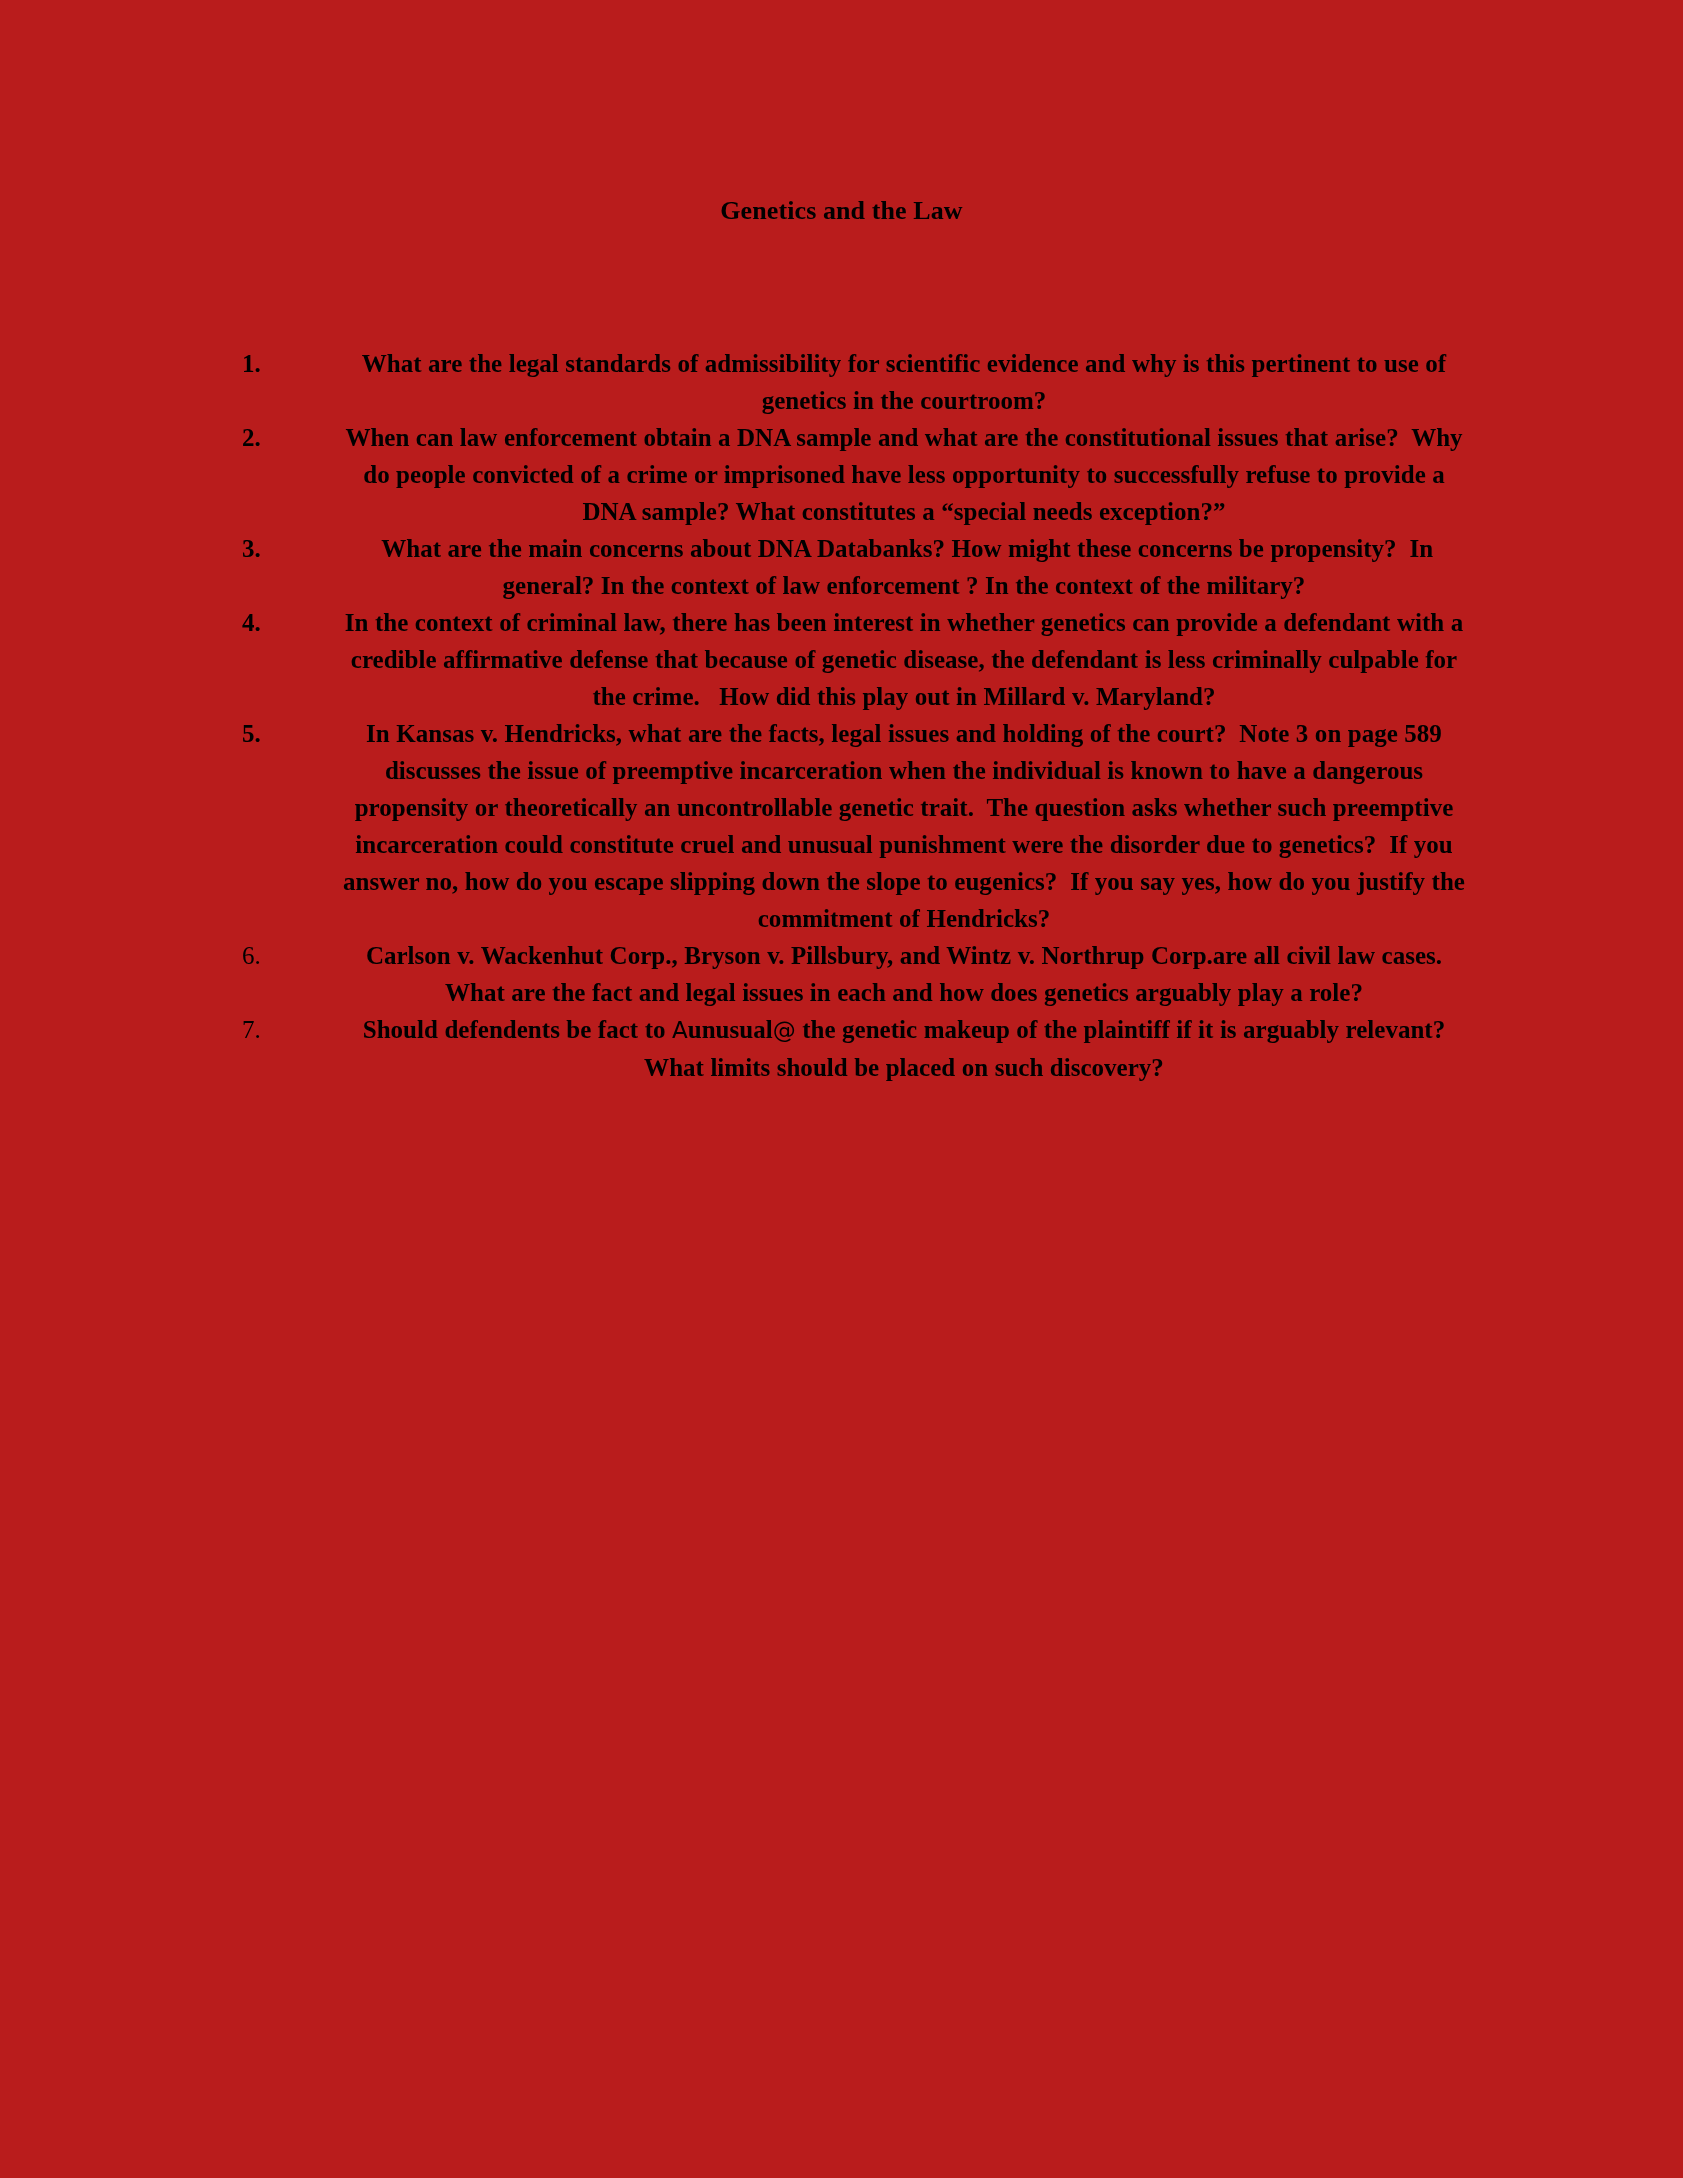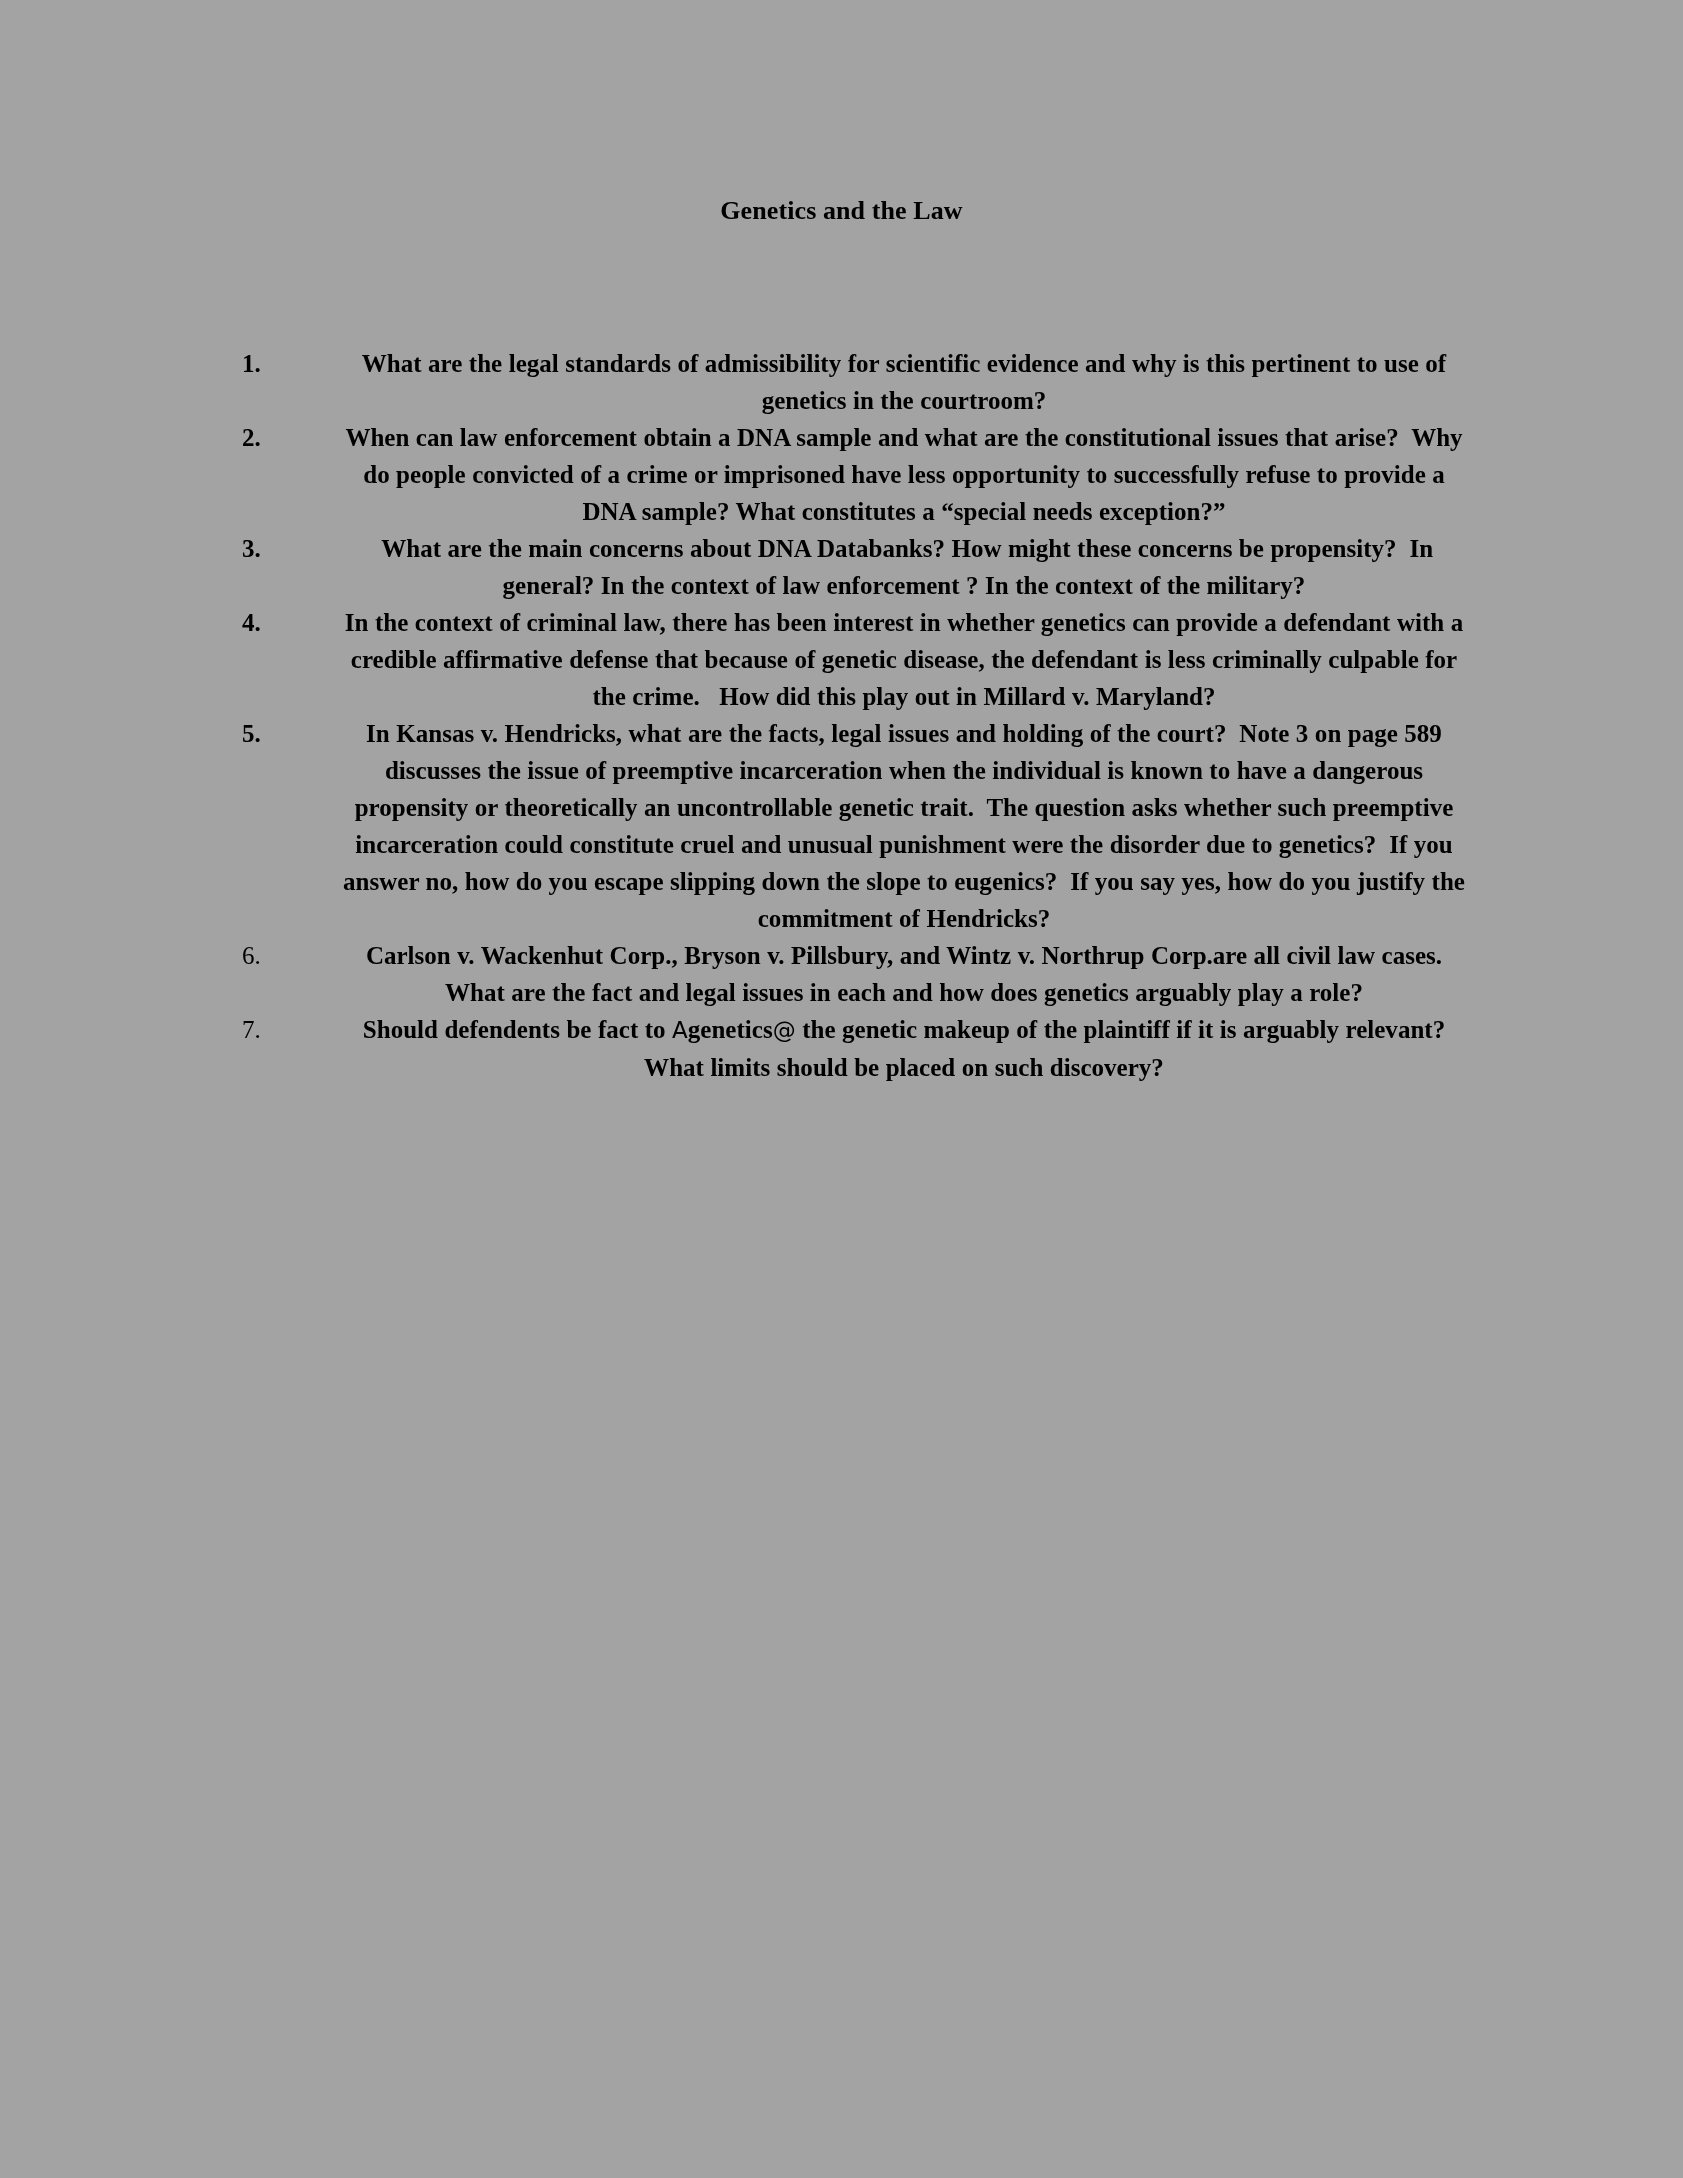--- a/index.html
+++ b/index.html
@@ -11,21 +11,21 @@
     width: 1683px;
     height: 2178px;
     font-family: "Liberation Serif", "DejaVu Serif", serif;
     color: #000000;
     overflow: hidden;
   }
   .page {
     position: relative;
     width: 1683px;
     height: 2178px;
-    background: #a3a3a3;
+    background: #b91c1c;
     box-sizing: border-box;
   }
   
   .title-block {
     position: absolute;
     left: 0;
     top: 194px;
     width: 1683px;
     text-align: center;
   }
@@ -115,18 +115,18 @@
       <div class="qtext">In Kansas v. Hendricks, what are the facts, legal issues and holding of the court?  Note 3 on page 589 discusses the issue of preemptive incarceration when the individual is known to have a dangerous propensity or theoretically an uncontrollable genetic trait.  The question asks whether such preemptive incarceration could constitute cruel and unusual punishment were the disorder due to genetics?  If you answer no, how do you escape slipping down the slope to eugenics?  If you say yes, how do you justify the commitment of Hendricks?</div>
     </div>
 
     <div class="qrow">
       <div class="qnum light">6.</div>
       <div class="qtext">Carlson v. Wackenhut Corp., Bryson v. Pillsbury, and Wintz v. Northrup Corp.are all civil law cases. What are the fact and legal issues in each and how does genetics arguably play a role?</div>
     </div>
 
     <div class="qrow">
       <div class="qnum light">7.</div>
-      <div class="qtext"><span>Should defendents be fact to </span><span class="glyph-artifact">A</span><span>genetics</span><span class="glyph-artifact">@</span><span> the genetic makeup of the plaintiff if it is arguably relevant?  What limits should be placed on such discovery?</span></div>
+      <div class="qtext"><span>Should defendents be fact to </span><span class="glyph-artifact">A</span><span>unusual</span><span class="glyph-artifact">@</span><span> the genetic makeup of the plaintiff if it is arguably relevant?  What limits should be placed on such discovery?</span></div>
     </div>
 
   </div>
 </div>
 
 
 </body></html>

